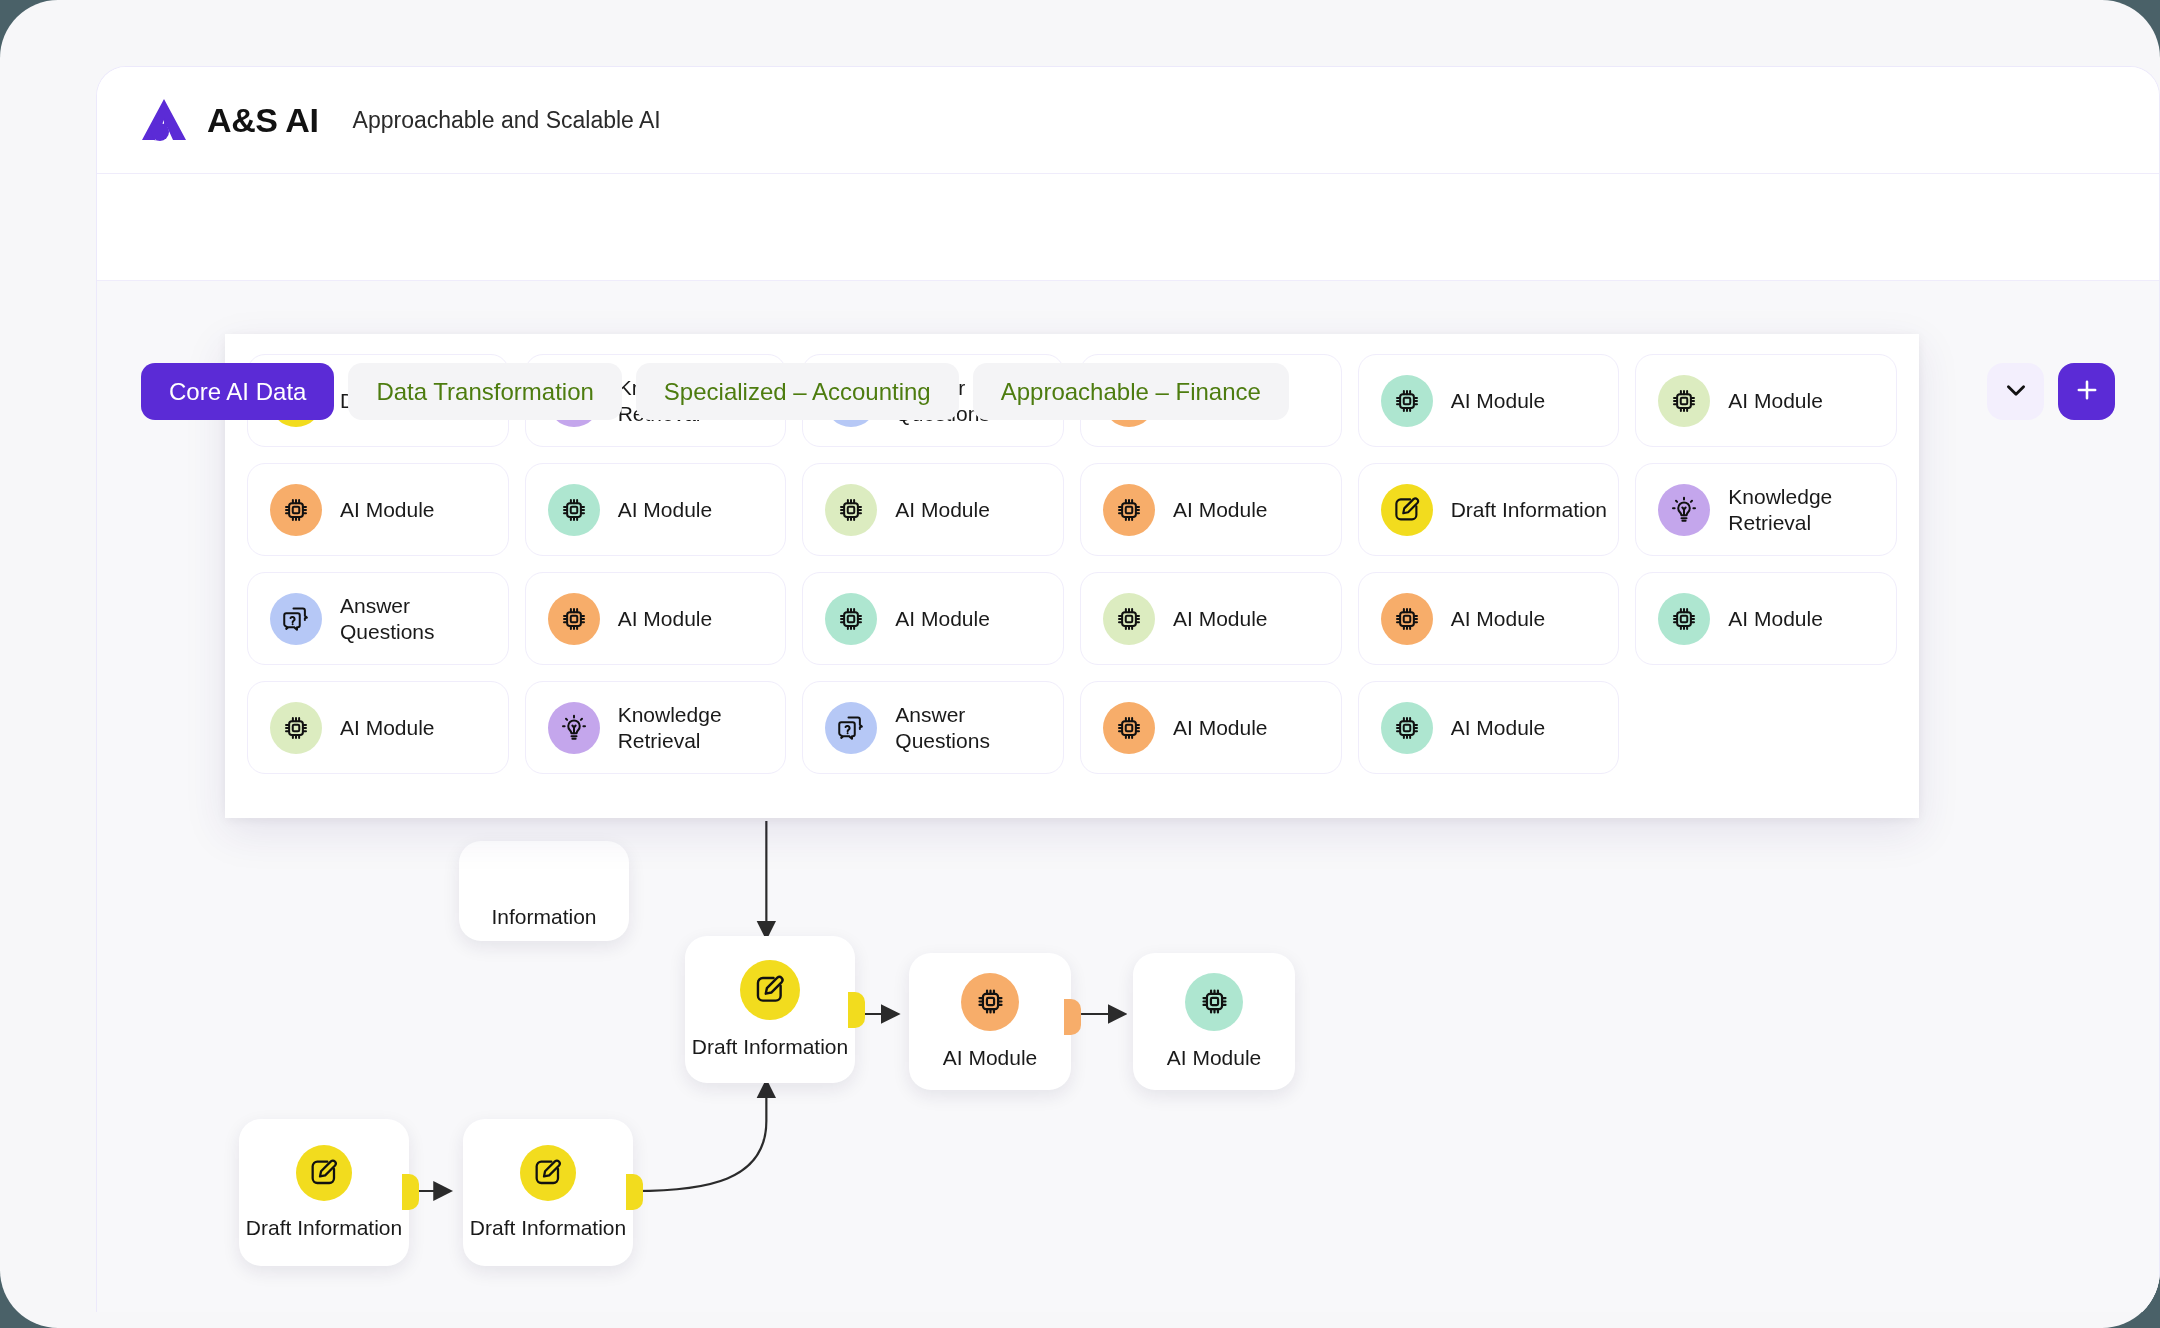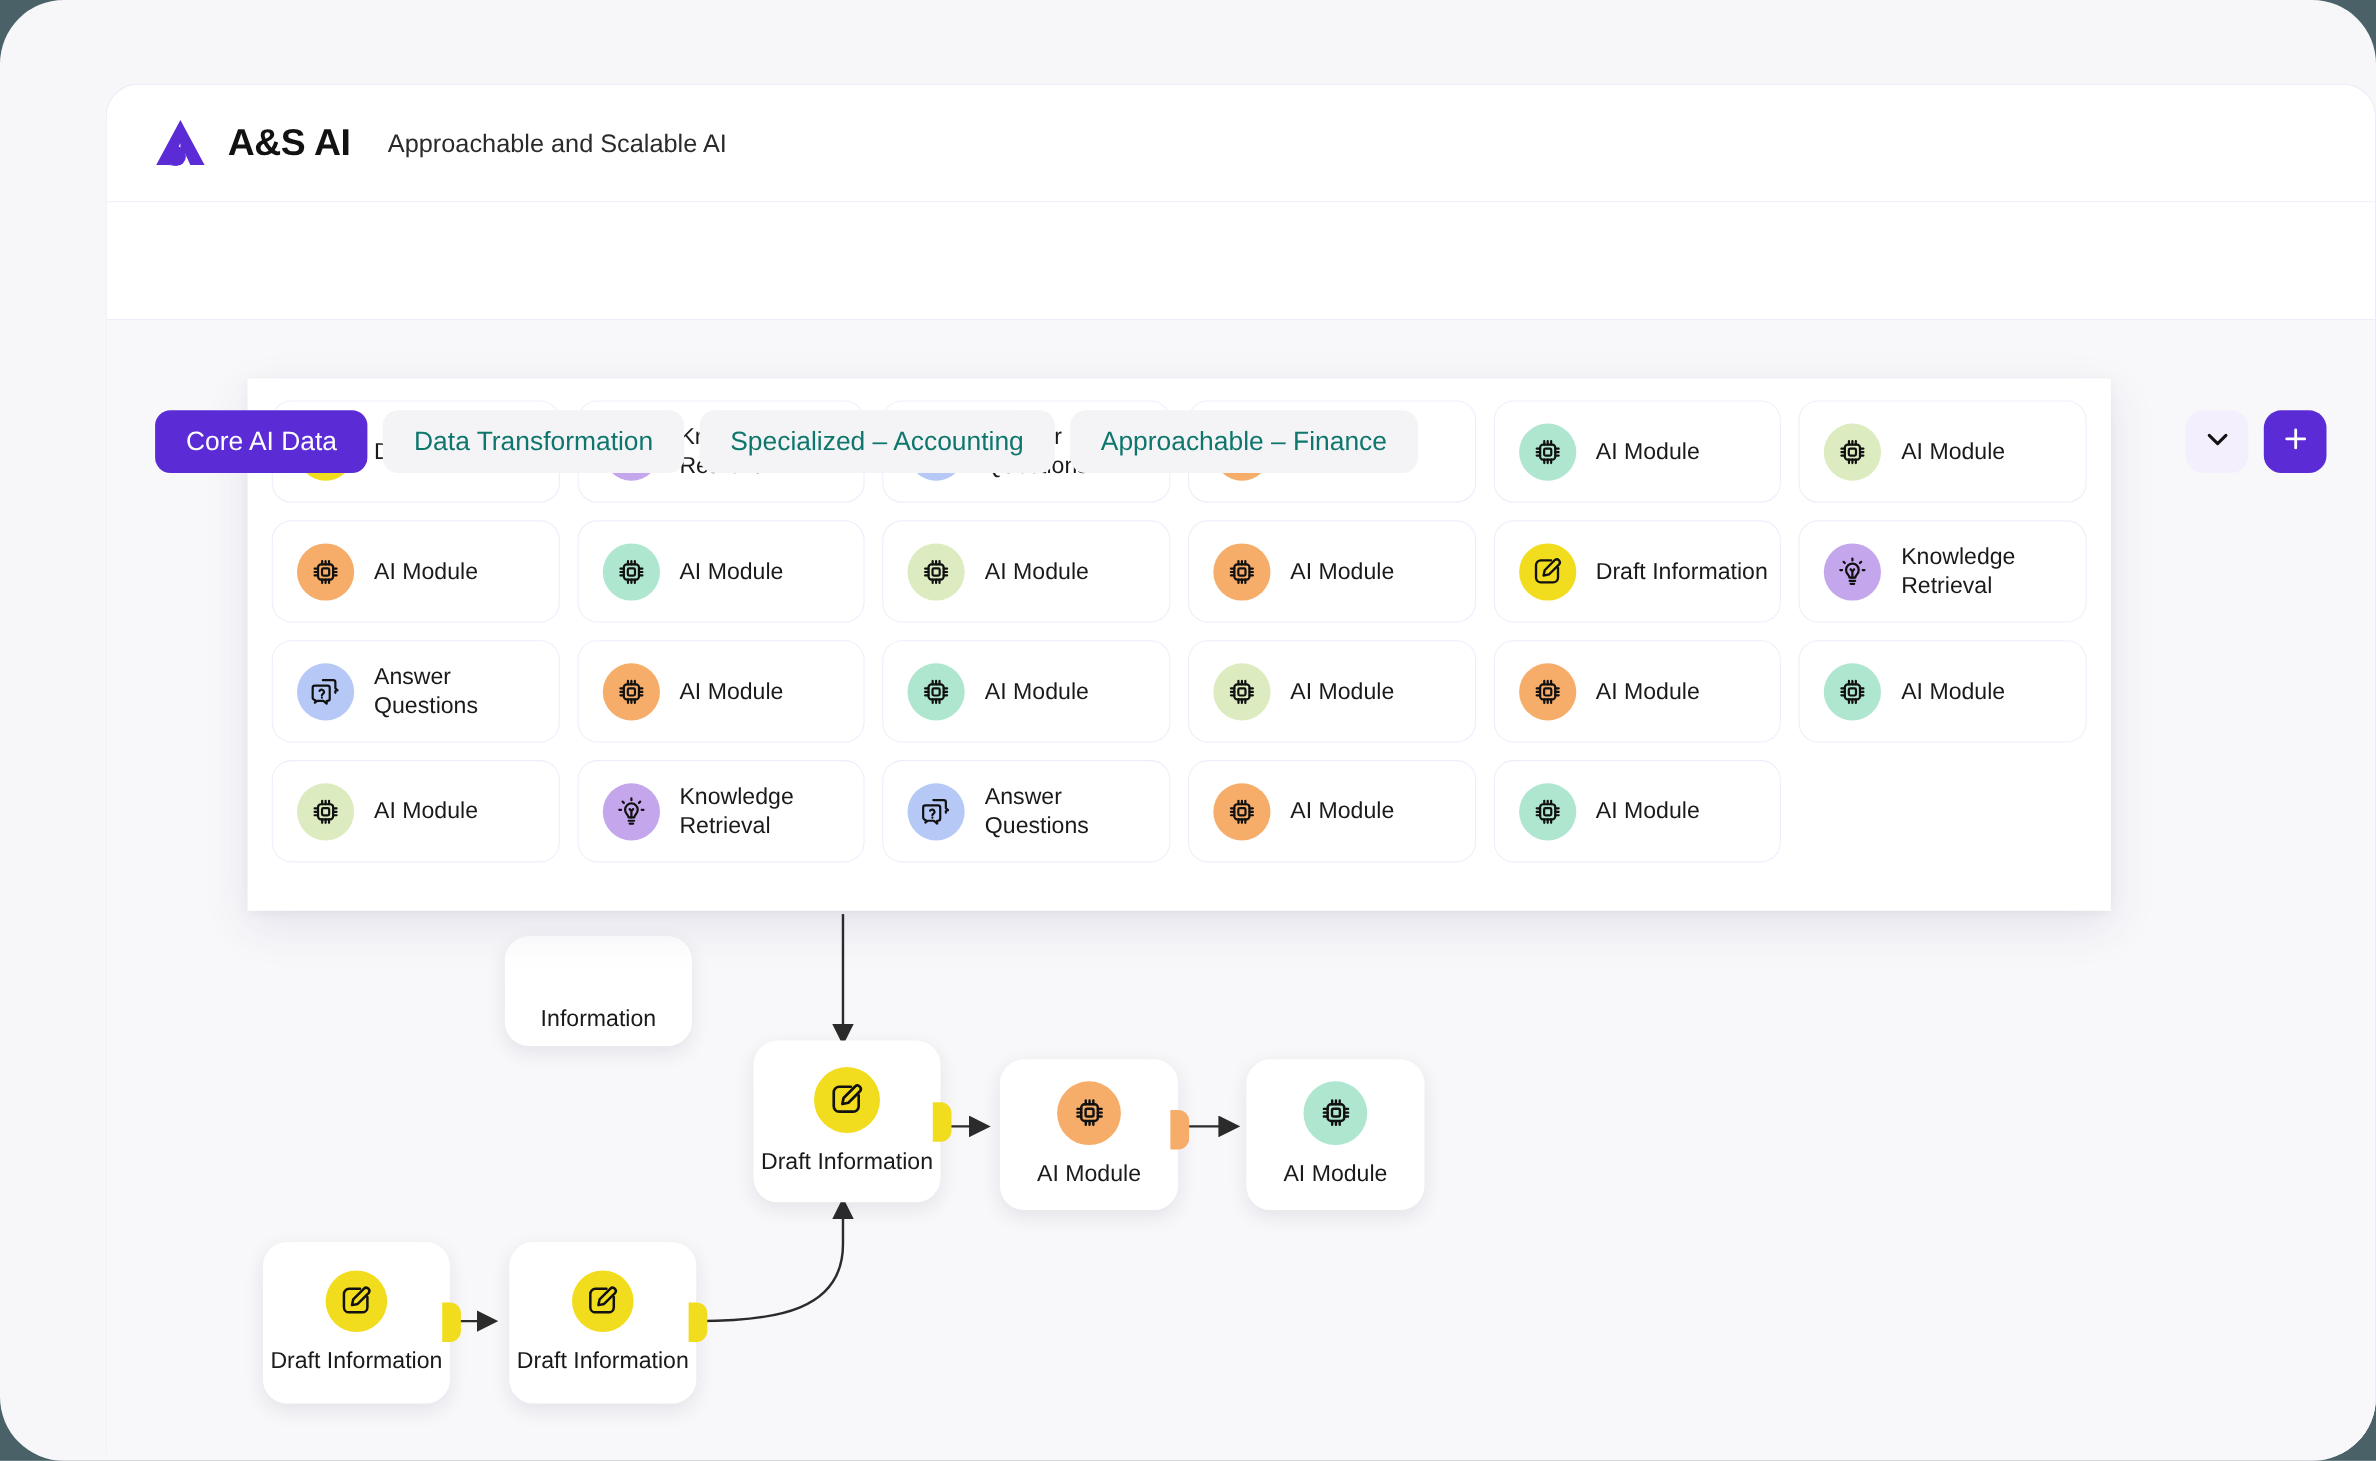--- a/index.html
+++ b/index.html
@@ -16,21 +16,21 @@
     left: 0; top: 0;
     width: 2160px; height: 1328px;
     background: #f7f7f9;
     border-radius: 58px;
     overflow: hidden;
   }
 
   
   .app-card {
     position: absolute;
-    left: 96px; top: 76px;
+    left: 96px; top: 66px;
     width: 2064px; height: 1246px;
     background: #ffffff;
     border-radius: 30px 30px 0 0;
     border: 1px solid #ece9fb;
     border-bottom: none;
     overflow: hidden;
   }
 
   
   .header {
@@ -75,21 +75,21 @@
     left: 44px; top: 82px;
     display: flex; align-items: center; gap: 14px;
     z-index: 40;
   }
   .tab {
     height: 57px;
     display: flex; align-items: center;
     padding: 0 28px;
     border-radius: 14px;
     font-size: 24px;
-    color: #0f766e;
+    color: #4d7c0f;
     background: #f4f4f6;
     white-space: nowrap;
     cursor: pointer;
   }
   .tab.active {
     background: #5b2bd6;
     color: #ffffff;
   }
 
   

